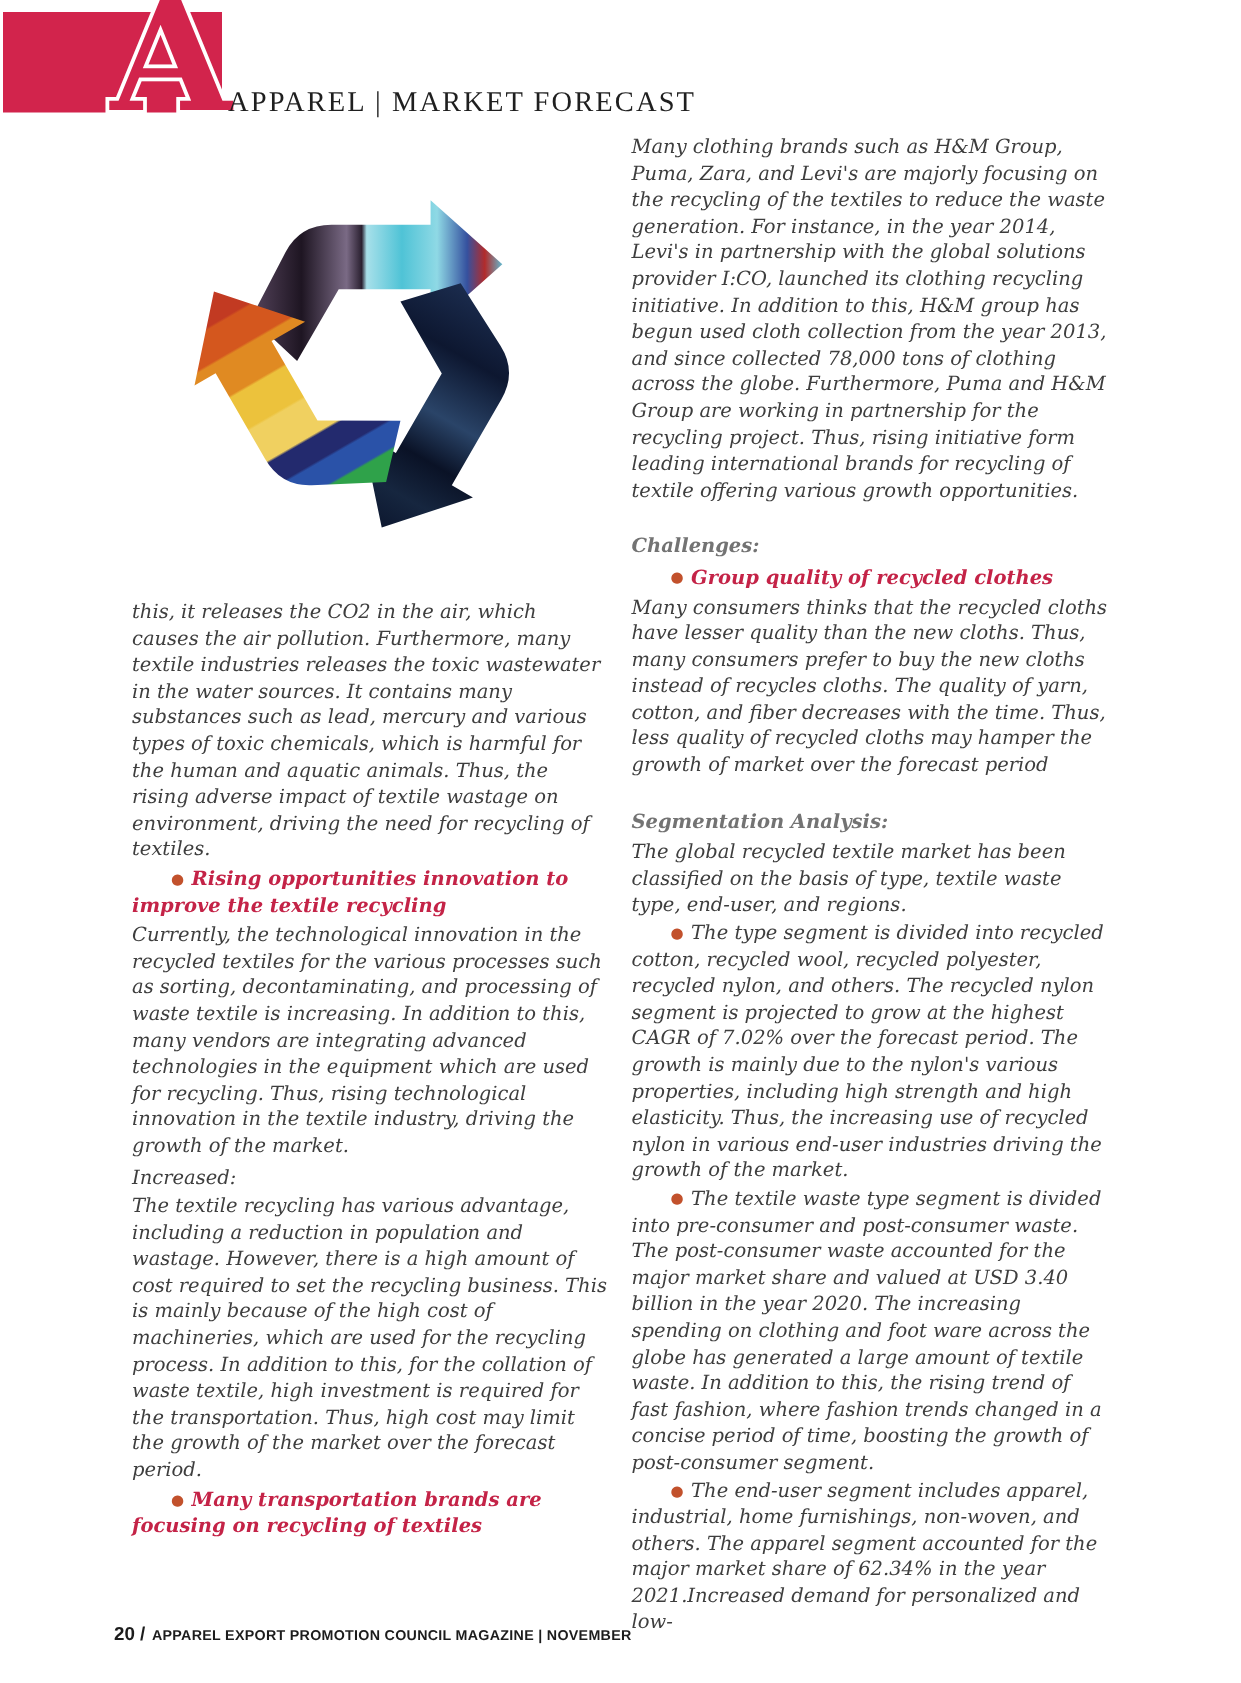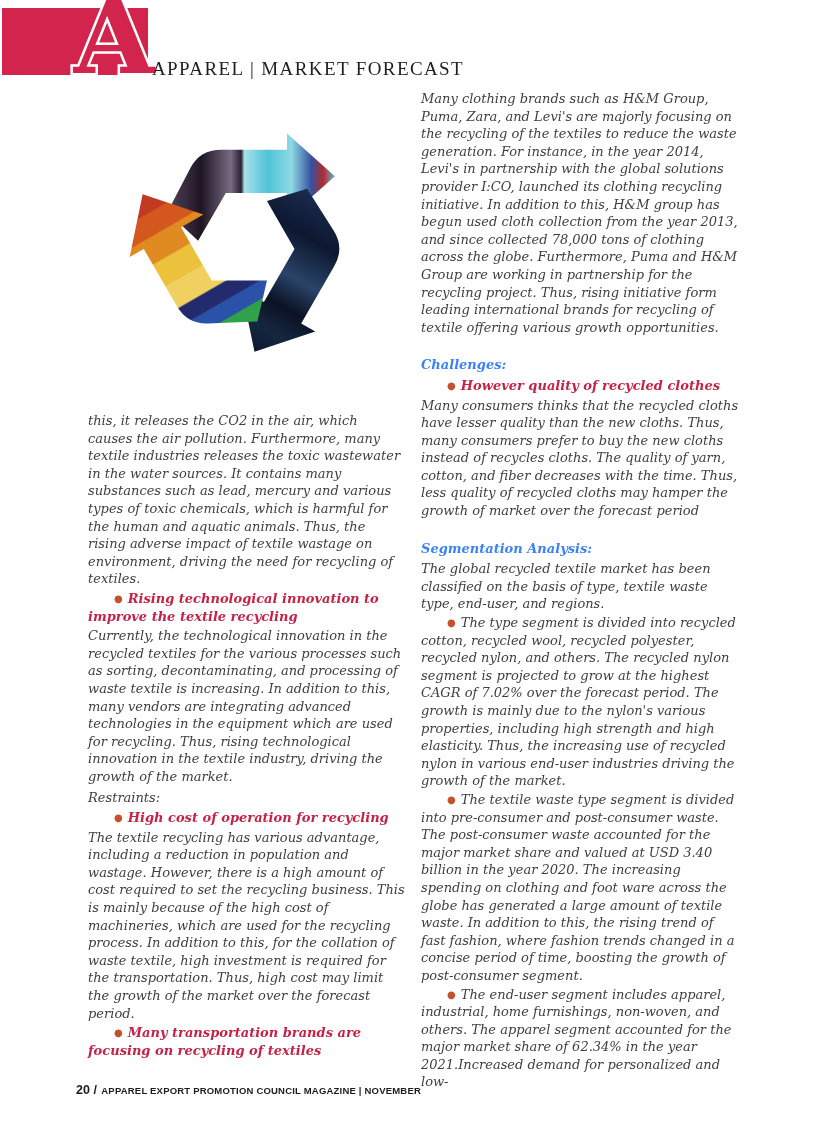--- a/index.html
+++ b/index.html
@@ -21,29 +21,29 @@
     font-size: 19px; letter-spacing: 1.4px;
     color: #1f1f1f;
     white-space: nowrap;
   }
 
   
   .recycle-wrap { position: absolute; left: 86px; top: 80px; width: 316px; height: 310px; }
 
   
   .col { position: absolute; font-size: 13px; line-height: 17.6px; font-style: italic; }
-  .col-left  { left: 88px;  top: 412px; width: 317px; }
+  .col-left  { left: 88px;  top: 400px; width: 317px; }
   .col-right { left: 421px; top: 90px;  width: 318px; }
 
   .col p { margin: 0 0 1px 0; }
   .body-para { color: #3e3e3e; }
   .para-gap { margin-bottom: 10px !important; }
 
   .section-heading {
-    color: #3b82f6; font-weight: bold;
+    color: #737373; font-weight: bold;
     margin: 20px 0 3px 0 !important;
   }
   .bullet-heading {
     color: #c42347; font-weight: bold;
     text-indent: 26px;
     margin: 2px 0 2px 0 !important;
   }
   .bullet-para { text-indent: 26px; }
   .bullet {
     color: #c2512c; font-size: 10px;
@@ -121,32 +121,31 @@
           <use href="#recarrow" fill="url(#gradDenim)"></use>
         </g>
       <g transform="rotate(240 152 168)">
           <use href="#recarrow" fill="url(#gradRainbow)"></use>
         </g>
     </svg>
   </div>
 
   <div class="col col-left">
     <p class="body-para">this, it releases the CO2 in the air, which causes the air pollution.  Furthermore, many textile industries releases the toxic wastewater in the water sources. It contains many substances such as lead, mercury and various types of toxic chemicals, which is harmful for the human and aquatic animals. Thus, the rising adverse impact of textile wastage on environment, driving the need for recycling of textiles.</p>
-    <p class="bullet-heading"><span class="bullet">●</span><span>Rising technological innovation to improve the textile recycling</span></p>
+    <p class="bullet-heading"><span class="bullet">●</span><span>Rising opportunities innovation to improve the textile recycling</span></p>
     <p class="body-para">Currently, the technological innovation in the recycled textiles for the various processes such as sorting, decontaminating, and processing of waste textile is increasing. In addition to this, many vendors are integrating advanced technologies in the equipment which are used for recycling. Thus, rising technological innovation in the textile industry, driving the growth of the market.</p>
-    <p class="body-para plain-label">Restraints:</p>
-    <p class="bullet-heading"><span class="bullet">●</span><span>High cost of operation for recycling</span></p>
+    <p class="body-para plain-label">Increased:</p>
     <p class="body-para">The textile recycling has various advantage, including a reduction in population and wastage. However, there is a high amount of cost required to set the recycling business. This is mainly because of the high cost of machineries, which are used for the recycling process. In addition to this, for the collation of waste textile, high investment is required for the transportation. Thus, high cost may limit the growth of the market over the forecast period.</p>
     <p class="bullet-heading"><span class="bullet">●</span><span>Many transportation brands are focusing on recycling of textiles</span></p>
   </div>
 
   <div class="col col-right">
     <p class="body-para para-gap">Many clothing brands such as H&amp;M Group, Puma, Zara, and Levi's are majorly focusing on the recycling of the textiles to reduce the waste generation. For instance, in the year 2014, Levi's in partnership with the global solutions provider I:CO, launched its clothing recycling initiative. In addition to this, H&amp;M group has begun used cloth collection from the year 2013, and since collected 78,000 tons of clothing across the globe. Furthermore, Puma and H&amp;M Group are working in partnership for the recycling project. Thus, rising initiative form leading international brands for recycling of textile offering various growth opportunities.</p>
     <p class="section-heading">Challenges:</p>
-    <p class="bullet-heading"><span class="bullet">●</span><span>However quality of recycled clothes</span></p>
+    <p class="bullet-heading"><span class="bullet">●</span><span>Group quality of recycled clothes</span></p>
     <p class="body-para">Many consumers thinks that the recycled cloths have lesser quality than the new cloths. Thus, many consumers prefer to buy the new cloths instead of recycles cloths. The quality of yarn, cotton, and fiber decreases with the time. Thus, less quality of recycled cloths may hamper the growth of market over the forecast period</p>
     <p class="section-heading">Segmentation Analysis:</p>
     <p class="body-para">The global recycled textile market has been classified on the basis of type, textile waste type, end-user, and regions.</p>
     <p class="body-para bullet-para"><span class="bullet">●</span><span>The type segment is divided into recycled cotton, recycled wool, recycled polyester, recycled nylon, and others. The recycled nylon segment is projected to grow at the highest CAGR of 7.02% over the forecast period. The growth is mainly due to the nylon's various properties, including high strength and high elasticity. Thus, the increasing use of recycled nylon in various end-user industries driving the growth of the market.</span></p>
     <p class="body-para bullet-para"><span class="bullet">●</span><span>The textile waste type segment is divided into pre-consumer and post-consumer waste. The post-consumer waste accounted for the major market share and valued at USD 3.40 billion in the year 2020. The increasing spending on clothing and foot ware across the globe has generated a large amount of textile waste. In addition to this, the rising trend of fast fashion, where fashion trends changed in a concise period of time, boosting the growth of post-consumer segment.</span></p>
     <p class="body-para bullet-para"><span class="bullet">●</span><span>The end-user segment includes apparel, industrial, home furnishings, non-woven, and others. The apparel segment accounted for the major market share of 62.34% in the year 2021.Increased demand for personalized and low-</span></p>
   </div>
 
   <div class="footer">
     <span class="page-num">20 /</span>

